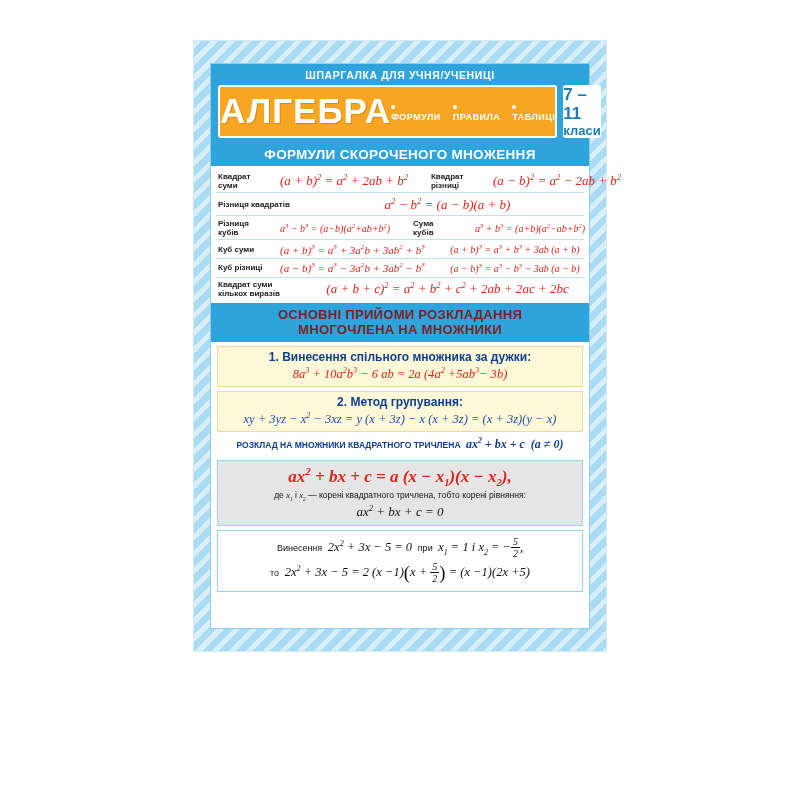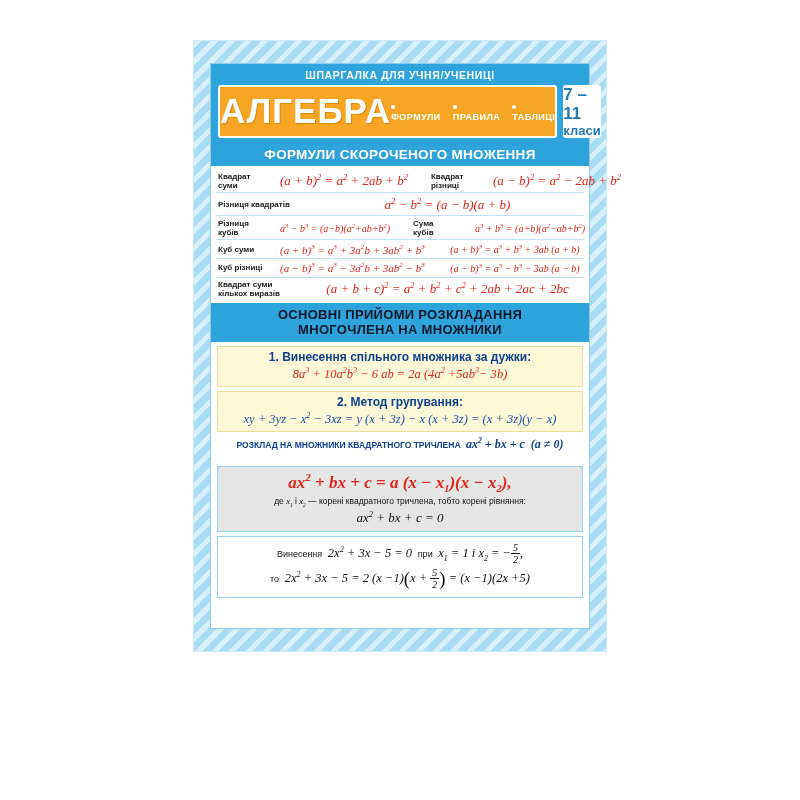--- a/index.html
+++ b/index.html
@@ -89,21 +89,21 @@
   .sec-bar{
     background:#2ea3dc;
     color:#ffffff;
     text-align:center;
     font-weight:bold;
     font-size:13.5px;
     letter-spacing:.3px;
     padding:3px 0 4px 0;
   }
   .sec-bar.two{font-size:13px;line-height:15px;padding:4px 0 5px 0;}
-  .sec-bar .y{color:#0f172a;}
+  .sec-bar .y{color:#7f1d1d;}
   .rows{padding:3px 5px 2px 5px;}
   .row{
     display:flex;align-items:center;
     border-bottom:1px solid #bfe3f5;
     padding:2.5px 2px;
     gap:23px;
   }
   .row:last-child{border-bottom:none;}
   .lbl{
     color:#1a1a1a;
@@ -146,21 +146,21 @@
   .ybox .expr{
     font-family:"Liberation Serif", serif;
     font-style:italic;
     font-size:12.5px;
     color:#e2231a;
   }
   .ybox .expr.blue{color:#1b4fa8;}
   .ybox .expr.dark{color:#15306e;}
 
   .blue-line{
-    margin:3px 6px 14px 6px;
+    margin:3px 6px 8px 6px;
     text-align:center;
     color:#0f3f8f;
     font-size:8.5px;
     font-weight:bold;
   }
   .blue-line .it{
     font-family:"Liberation Serif", serif;
     font-style:italic;
     font-size:12px;
     color:#0f3f8f;

